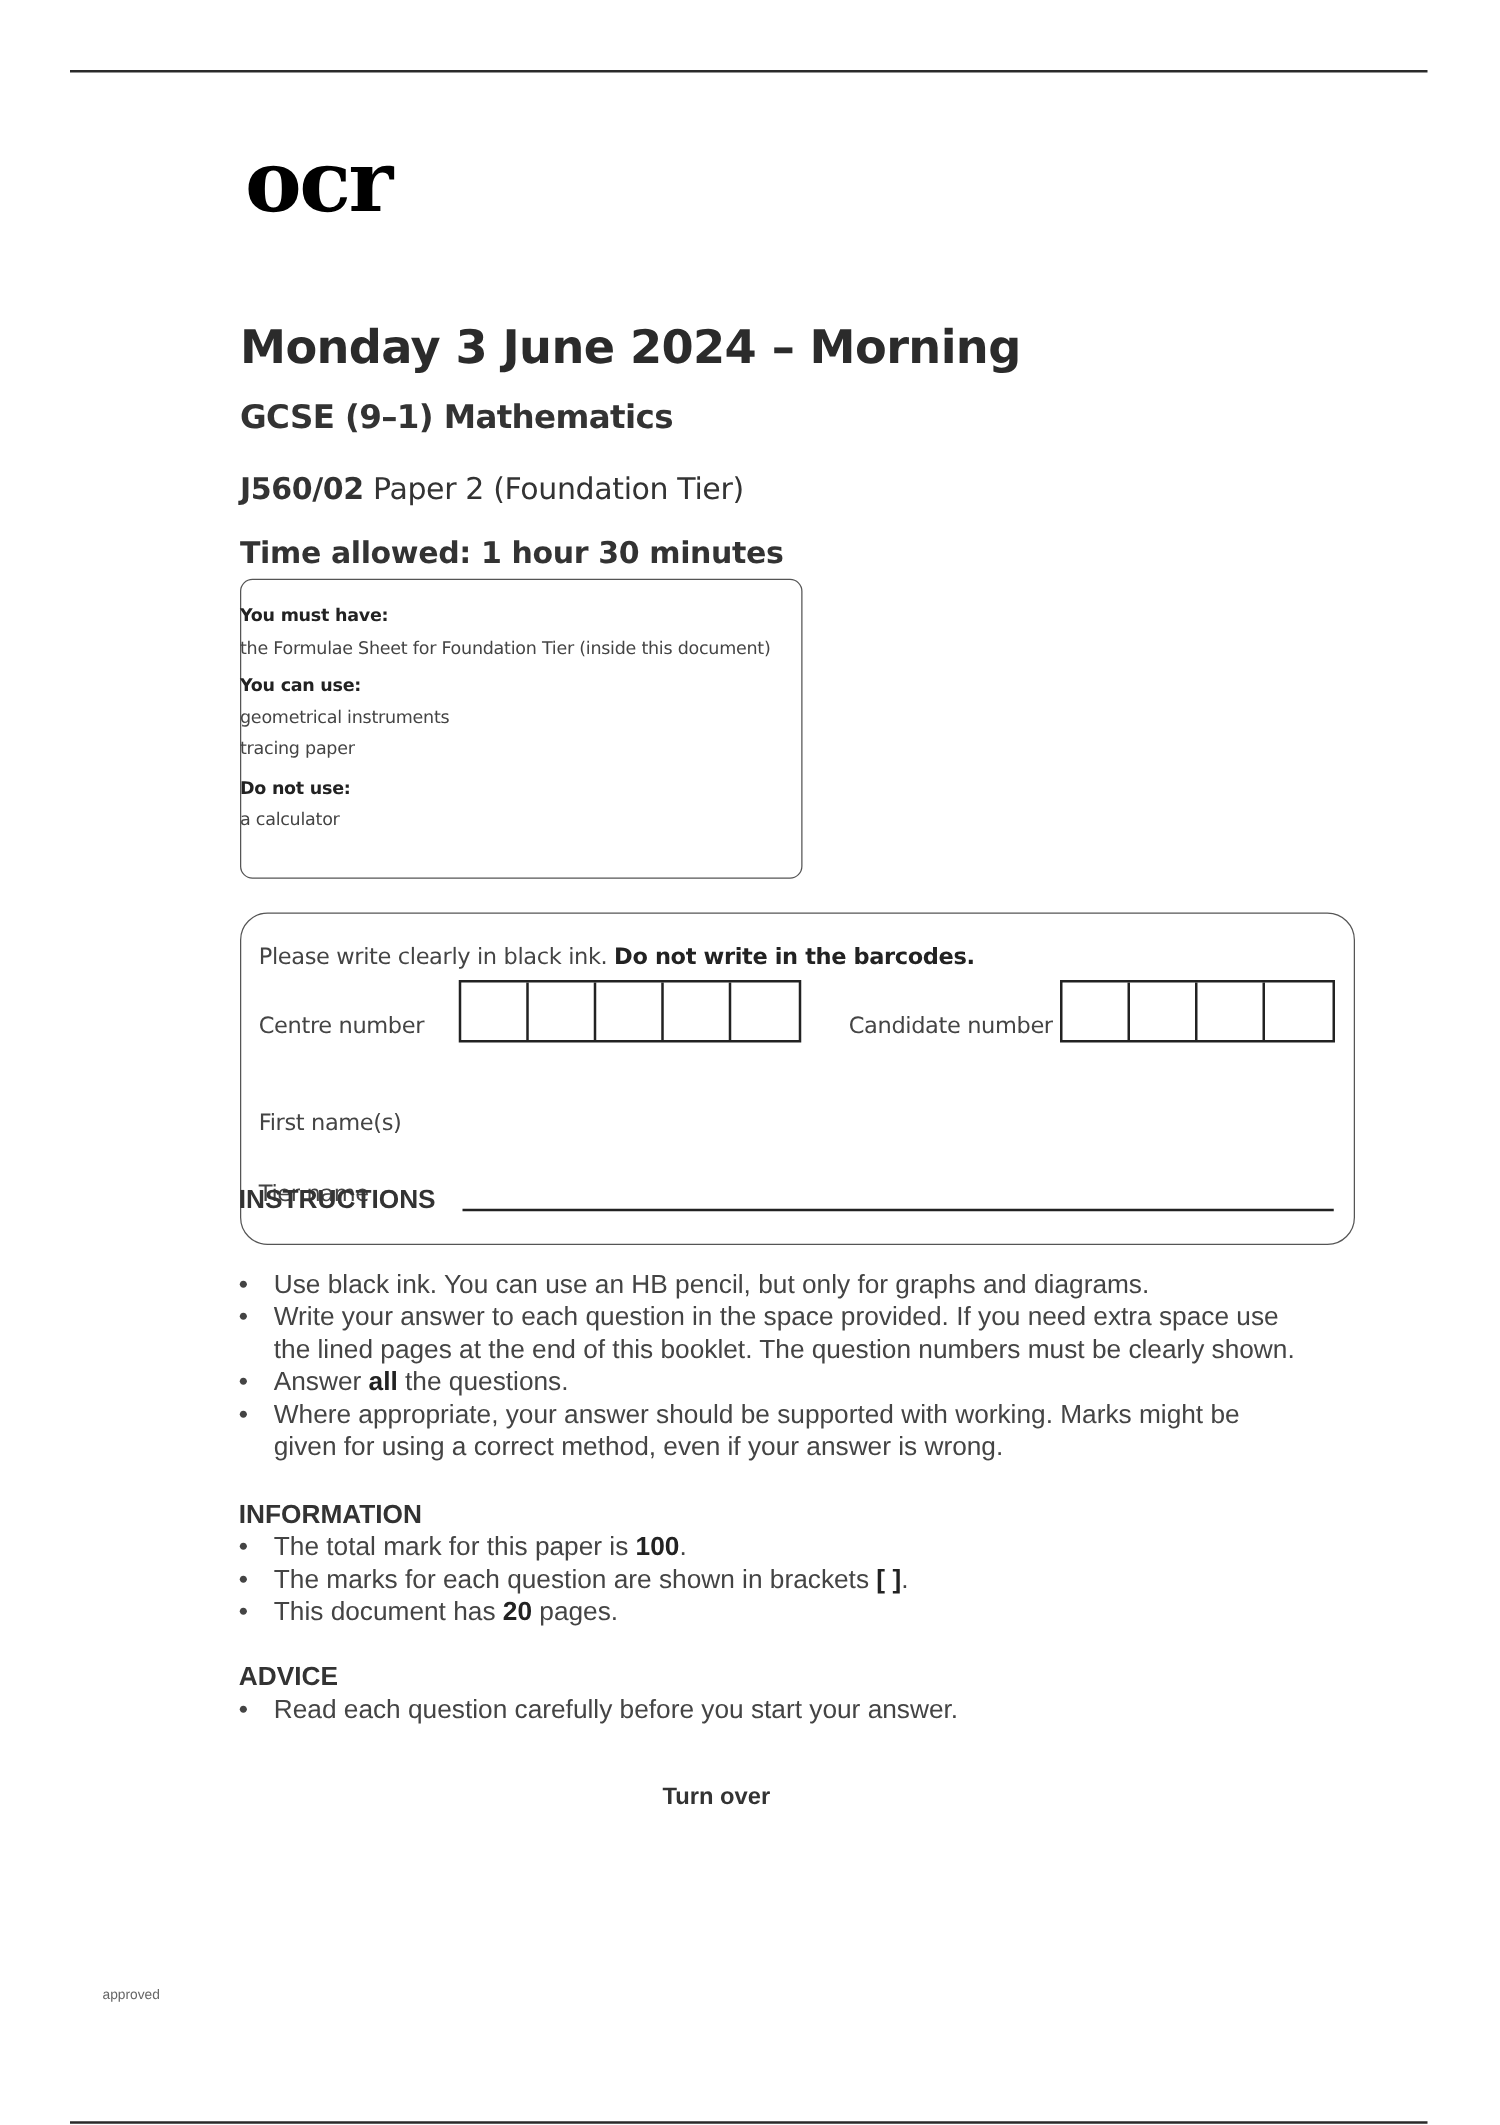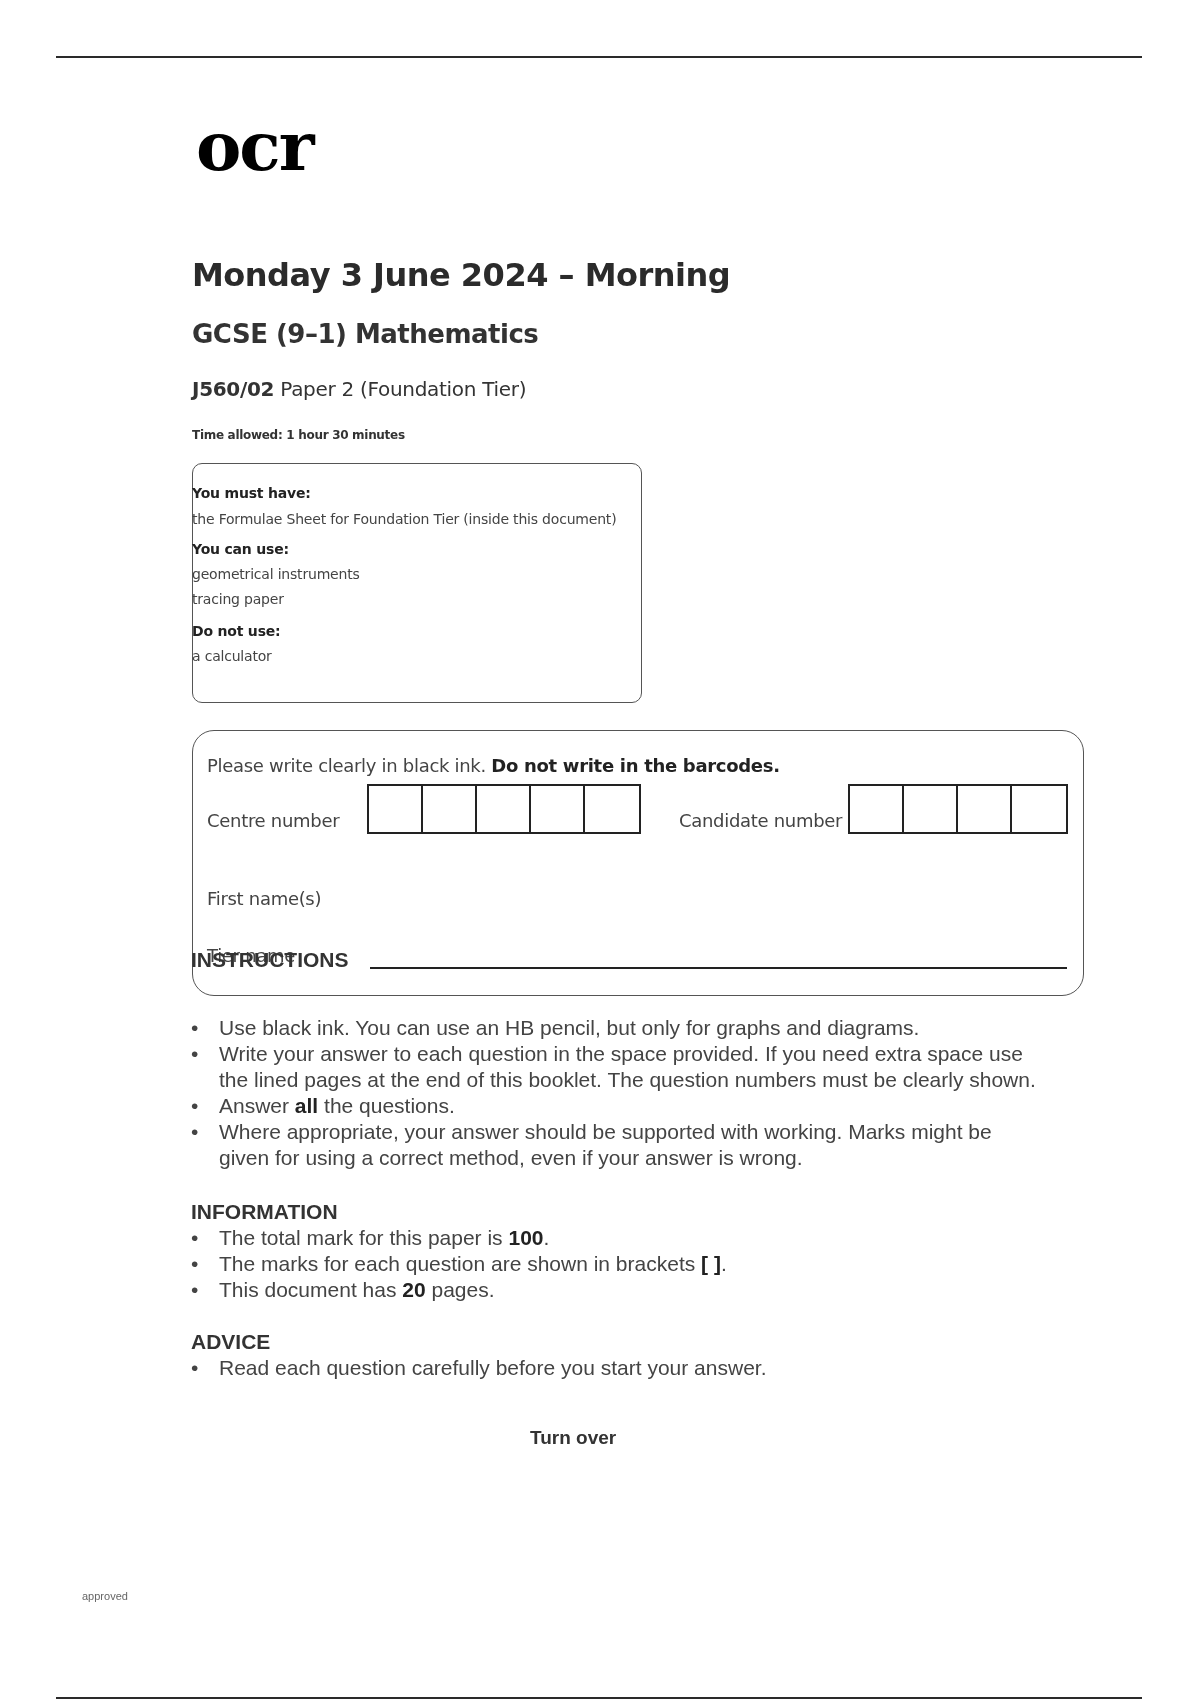--- a/index.html
+++ b/index.html
@@ -1,24 +1,24 @@
 <!DOCTYPE html>
 <html><head>
 <meta charset="utf-8">
 <style>
   html, body { margin: 0; padding: 0; background: #ffffff; }
   body { width: 1200px; height: 1700px; position: relative; overflow: hidden; color: #222; }
   .abs { position: absolute; }
   .rule { position: absolute; height: 2px; background: #2a2a2a; left: 56px; width: 1086px; }
   .logo { left: 196px; top: 112px; font-family: "DejaVu Serif", serif; font-weight: bold; font-size: 68px; letter-spacing: -2px; color: #000; line-height: 1; }
-  .title-date { left: 192px; top: 256px; font-family: "DejaVu Sans", sans-serif; font-size: 32px; font-weight: bold; color: #2b2b2b; letter-spacing: -0.5px; }
+  .title-date { left: 192px; top: 256px; font-family: "DejaVu Sans", sans-serif; font-size: 37px; font-weight: bold; color: #2b2b2b; letter-spacing: -0.5px; }
   .title-subject { left: 192px; top: 319px; font-family: "DejaVu Sans", sans-serif; font-size: 26px; font-weight: bold; color: #333; letter-spacing: -0.5px; }
-  .title-paper { left: 192px; top: 377px; font-family: "DejaVu Sans", sans-serif; font-size: 20px; color: #333; letter-spacing: -0.3px; }
+  .title-paper { left: 192px; top: 377px; font-family: "DejaVu Sans", sans-serif; font-size: 24px; color: #333; letter-spacing: -0.3px; }
   .title-paper b { font-weight: bold; }
-  .time { left: 192px; top: 428px; font-family: "DejaVu Sans", sans-serif; font-size: 12px; font-weight: bold; color: #333; letter-spacing: -0.3px; }
+  .time { left: 192px; top: 428px; font-family: "DejaVu Sans", sans-serif; font-size: 24px; font-weight: bold; color: #333; letter-spacing: -0.3px; }
 
   .req-box { left: 192px; top: 463px; width: 450px; height: 240px; border: 1.5px solid #555; border-radius: 10px; box-sizing: border-box; }
   .req-line { position: absolute; left: 192px; font-family: "DejaVu Sans", sans-serif; font-size: 14px; color: #444; white-space: nowrap; letter-spacing: -0.2px; }
   .req-line.head { font-weight: bold; color: #222; }
 
   .cand-box { left: 192px; top: 730px; width: 892px; height: 266px; border: 1.5px solid #555; border-radius: 22px; box-sizing: border-box; }
   .cand-text { position: absolute; font-family: "DejaVu Sans", sans-serif; font-size: 18px; color: #444; white-space: nowrap; letter-spacing: -0.3px; }
   .cand-text b { color: #222; }
   .digits { position: absolute; display: flex; height: 50px; border: 2px solid #222; box-sizing: border-box; }
   .digit { width: 54px; height: 100%; border-right: 2px solid #222; box-sizing: border-box; }

